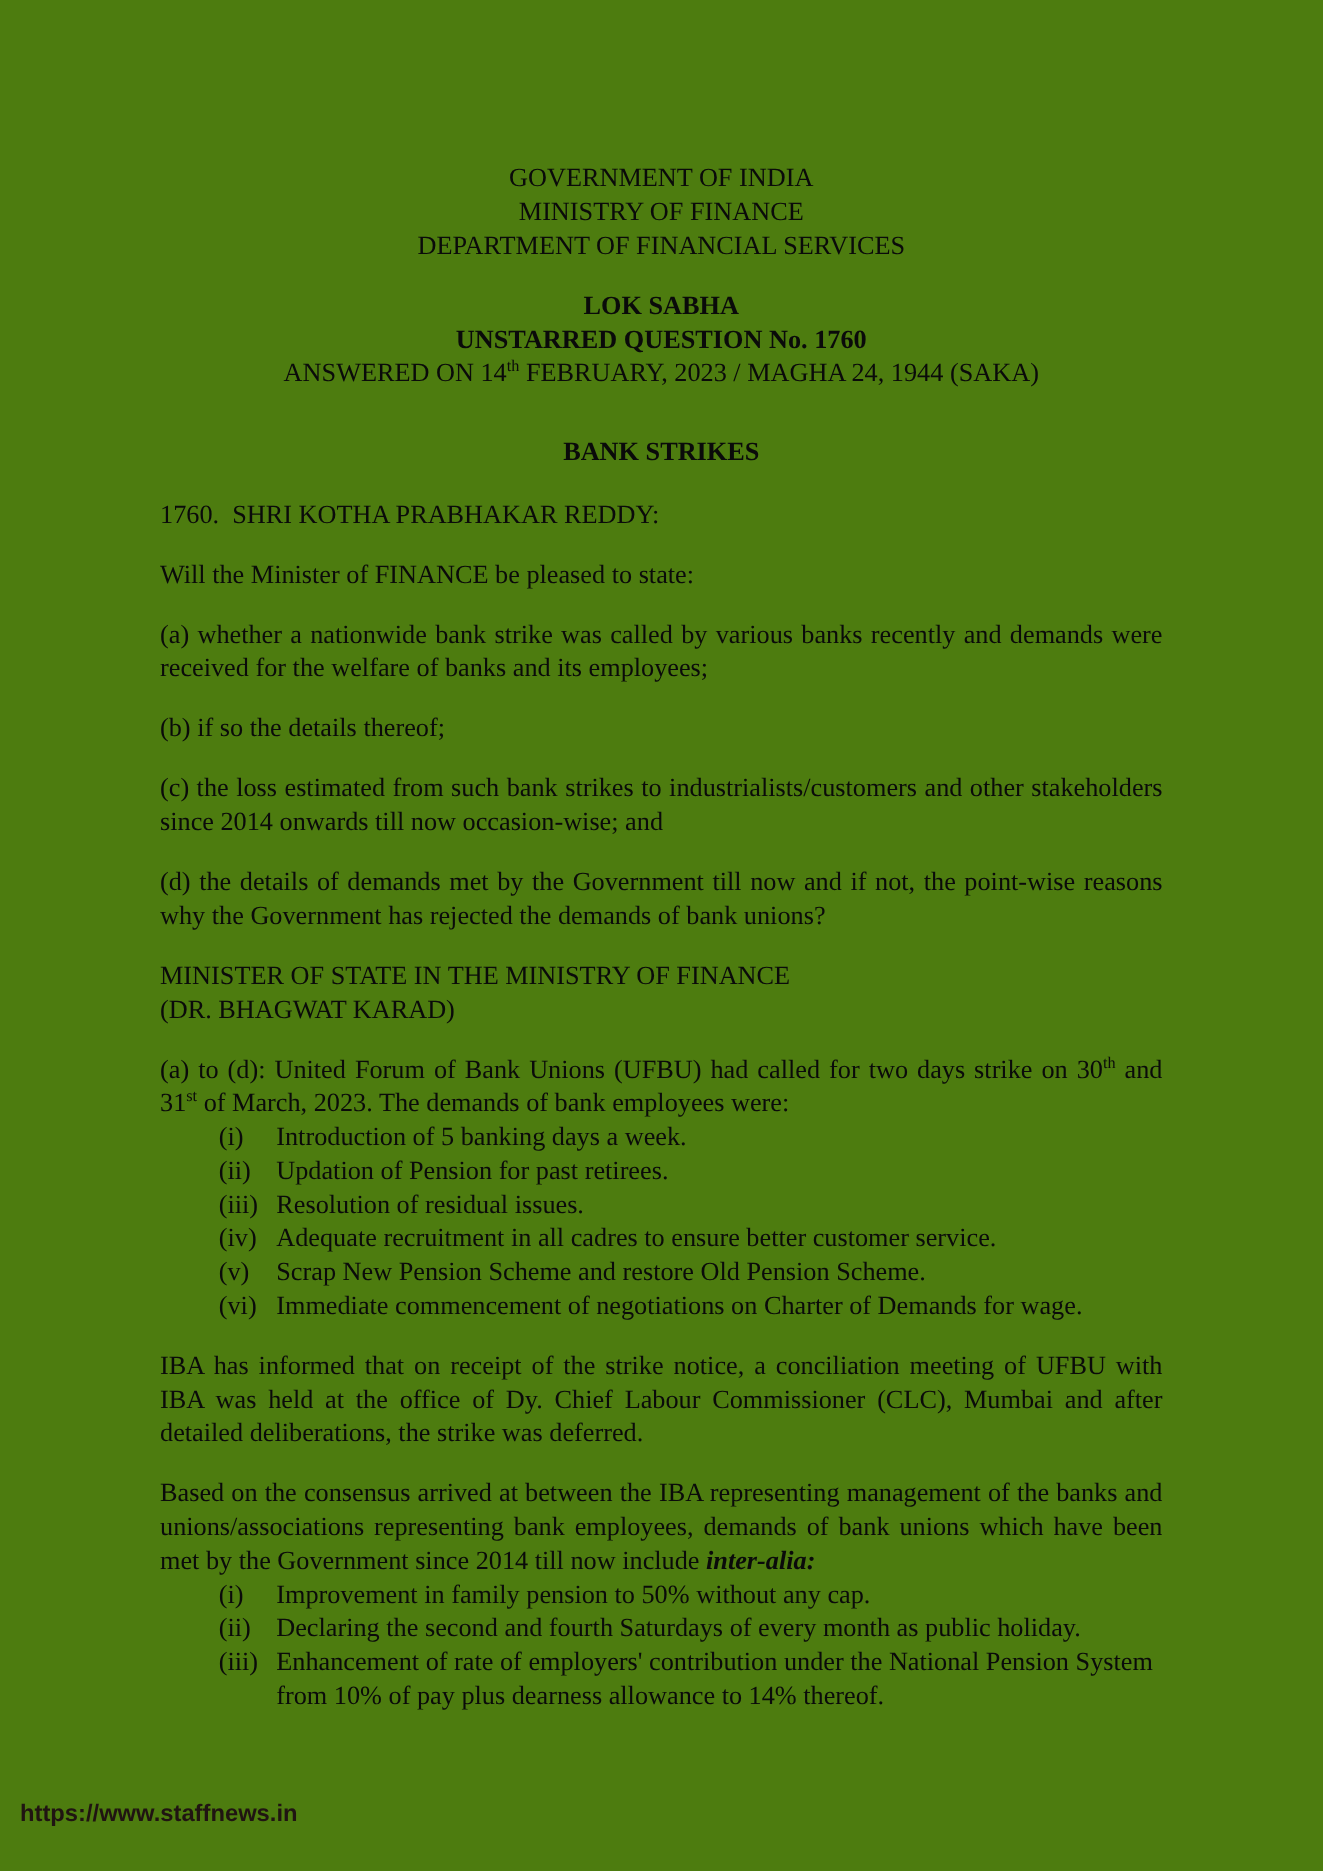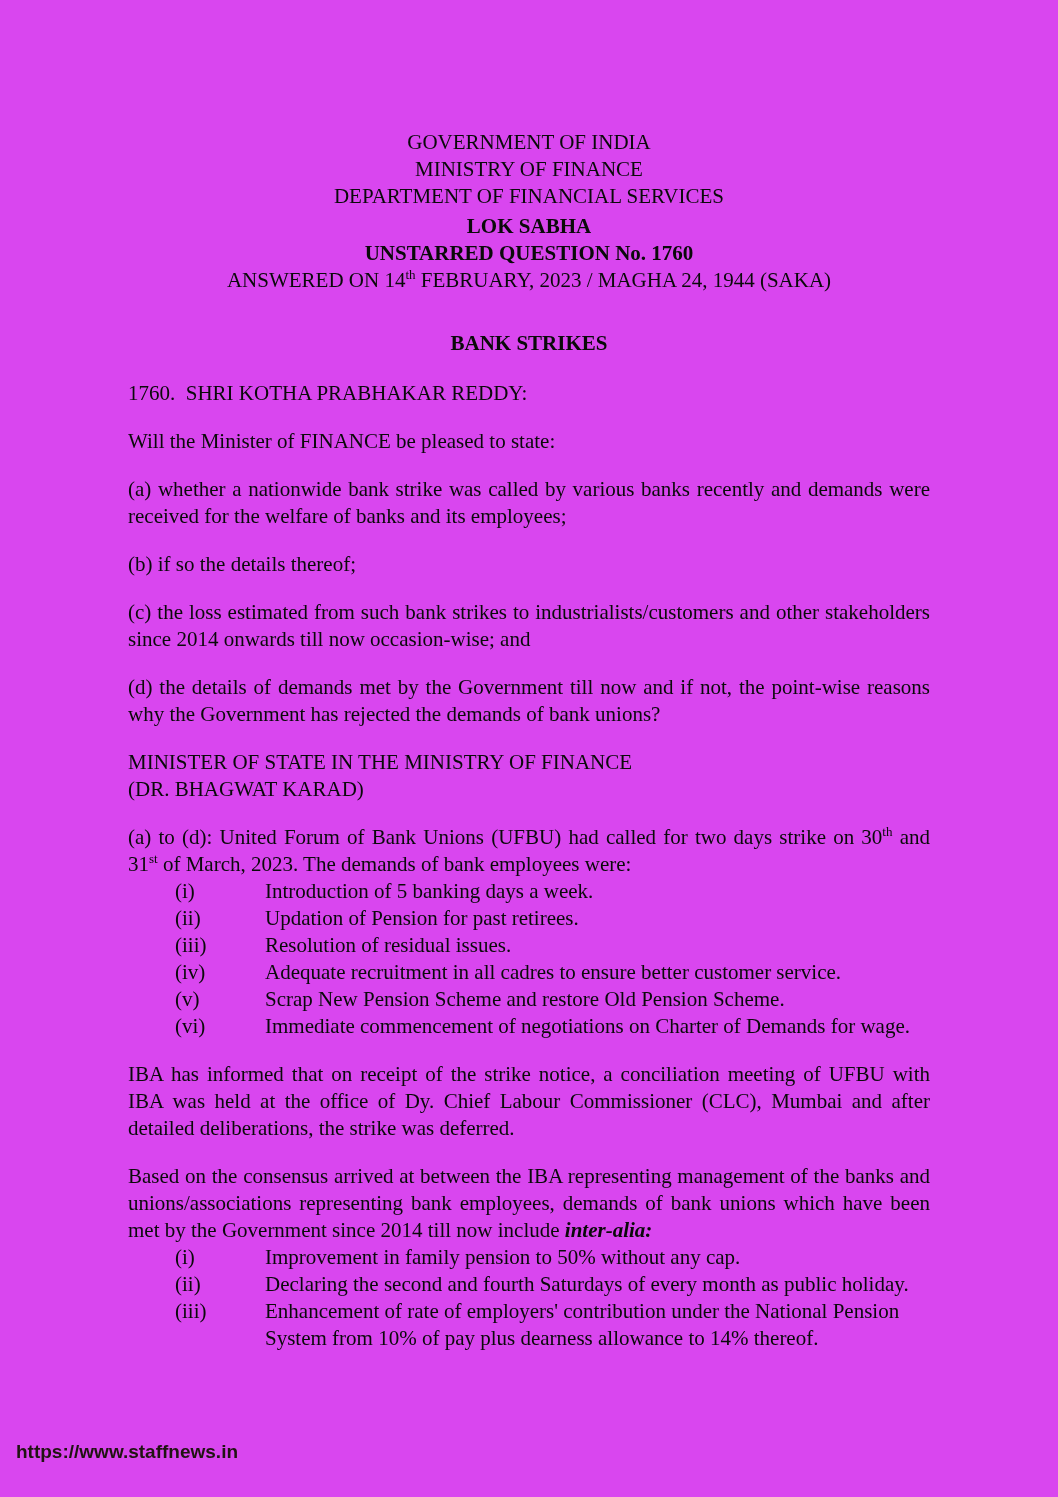--- a/index.html
+++ b/index.html
@@ -1,47 +1,47 @@
 <!DOCTYPE html>
 <html><head>
 <meta charset="utf-8">
 <style>
   html, body { margin: 0; padding: 0; background: #ffffff; }
   .page {
     position: relative;
     width: 1058px;
     height: 1497px;
-    background: #d946ef;
+    background: #4d7c0f;
     font-family: "Liberation Serif", serif;
     color: #0a0a0a;
     overflow: hidden;
     text-decoration: underline;
   }
   .content {
     position: absolute;
     left: 128px;
     top: 0;
     width: 802px;
     padding-top: 129px;
     font-size: 21px;
     line-height: 27px;
   }
   .c { text-align: center; }
   .b { font-weight: bold; }
-  .sp-top { margin-top: 3px; }
+  .sp-top { margin-top: 21px; }
   .subject { margin-top: 36px; margin-bottom: 23px; }
   p { margin: 0 0 21px 0; text-align: justify; }
   p.nm { margin-bottom: 0; }
   .answer-heading { margin: 21px 0; }
   .sup { font-size: 0.62em; vertical-align: super; line-height: 0; }
   .bi { font-style: italic; font-weight: bold; }
   .list { margin: 0 0 21px 0; padding-left: 47px; }
   .list-row { display: flex; align-items: flex-start; }
   .list-marker { flex: 0 0 46px; }
-  .list-text { flex: 1 1 auto; margin-left: 44px; }
+  .list-text { flex: 1 1 auto; }
   .doc-footer {
     position: absolute;
     left: 0;
     top: 1441px;
     width: 1058px;
     padding-left: 16px;
   }
   .flink {
     font-family: "Liberation Sans", sans-serif;
     font-weight: bold;

